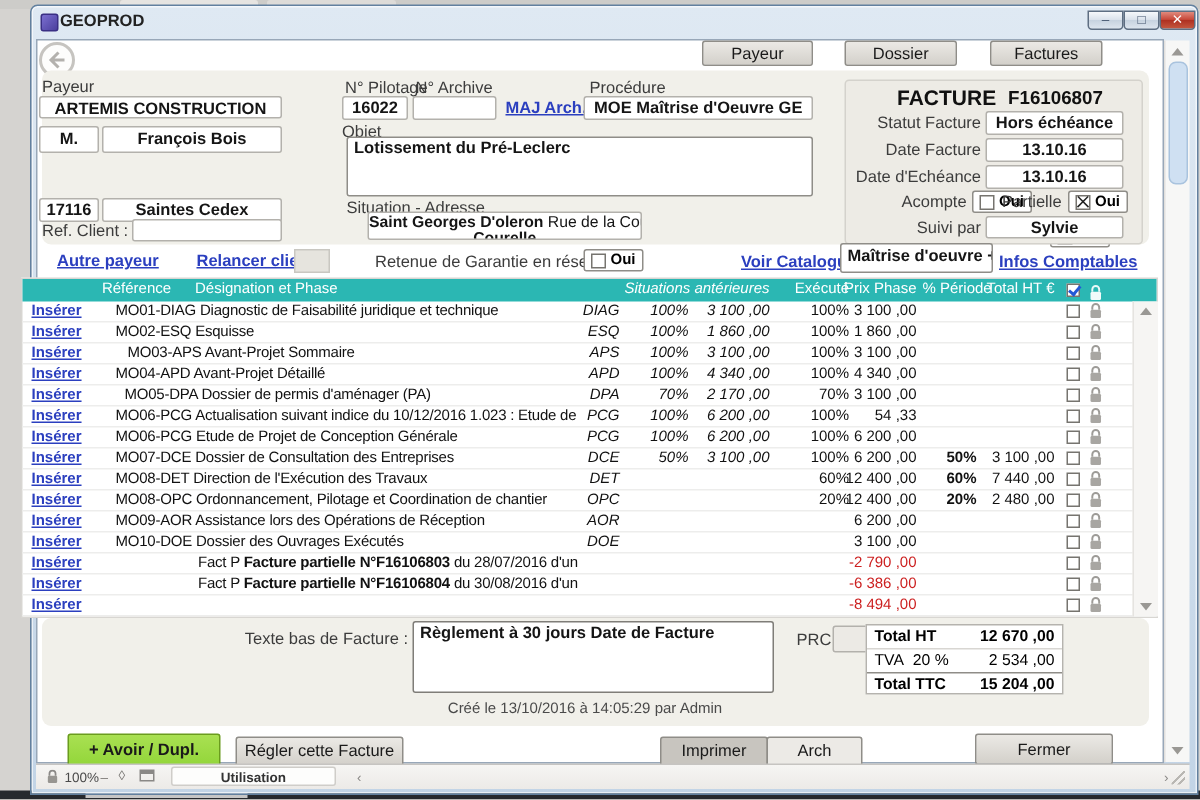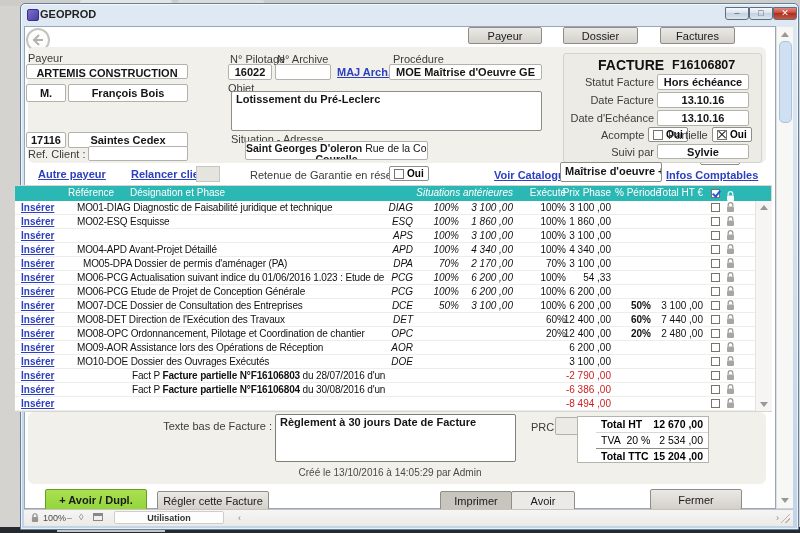--- a/index.html
+++ b/index.html
@@ -61,21 +61,21 @@
   .cbx{position:absolute;left:696px;top:2px;width:9px;height:9px;border:1px solid #76746f;background:#fff;box-sizing:border-box;}
   .cbx.checked::after{content:"";position:absolute;left:1.5px;top:-1px;width:3px;height:6px;
     border-right:2px solid #2257d6;border-bottom:2px solid #2257d6;transform:rotate(40deg);}
   .rowlock{position:absolute;left:711px;top:1px;}
   .scrollstrip{position:absolute;left:740px;top:15px;width:16px;height:210px;background:#f6f5f3;border-left:1px solid #e5e3e0;}
   .tri{width:0;height:0;position:absolute;left:4px;}
   .tri.up{top:4px;border-left:4px solid transparent;border-right:4px solid transparent;border-bottom:5px solid #9a9894;}
   .tri.down{bottom:4px;border-left:4px solid transparent;border-right:4px solid transparent;border-top:5px solid #9a9894;}
   
   .totbox{position:absolute;left:577px;top:416px;width:132px;height:47px;background:#fff;border:1px solid #b5b3ae;
-    box-sizing:border-box;font-size:10.5px;padding-left:18px;}
+    box-sizing:border-box;font-size:10.5px;}
   .totrow{display:flex;height:15px;line-height:15px;padding:0 5px;}
   .totrow.b{font-weight:bold;}
   .totrow .tl{flex:0 0 52px;} .totrow .tr{flex:1;text-align:right;}
   
   .vscroll{position:absolute;left:776px;top:27px;width:16px;height:481px;background:#f7f7f6;border-left:1px solid #e2e0dd;}
   .vthumb{position:absolute;left:2px;top:14px;width:11px;height:80px;background:#cfe0f2;border:1px solid #a9c3de;border-radius:5px;}
   
   .statusbar{position:absolute;left:24px;top:509px;width:769px;height:17px;background:linear-gradient(#f6f5f3,#eceae7);
     border-top:1px solid #c6c4c1;box-sizing:border-box;font-size:9px;color:#4a4a4a;}
   .sb-item{position:absolute;top:2px;white-space:nowrap;}
@@ -234,20 +234,21 @@
       <span class="cbx"></span>
       <span class="rowlock">
         <svg width="9" height="11" viewBox="0 0 9 11">
               <path d="M2.2 4.5 V3 a2.3 2.3 0 0 1 4.6 0 V4.5" fill="none" stroke="#9d9b97" stroke-width="1.3"></path>
               <rect x="1" y="4.5" width="7" height="5.5" rx="1" fill="#a8a6a2"></rect>
             </svg>
       </span>
     </div>
         <div class="trow">
       <a class="c-ins">Insérer</a>
+      <div class="c-des" style="padding-left: 8px;"><span class="d1">MO03-APS Avant-Projet Sommaire</span><b class="d2"></b><span class="d3"></span></div>
       <div class="c-phase">APS</div>
       <div class="c-sapct">100%</div>
       <div class="c-saamt">3 100 ,00</div>
       <div class="c-expct">100%</div>
       <div class="c-prix">3 100 ,00</div>
       <div class="c-perpct"></div>
       <div class="c-total"></div>
       <span class="cbx"></span>
       <span class="rowlock">
         <svg width="9" height="11" viewBox="0 0 9 11">
@@ -287,21 +288,21 @@
       <span class="cbx"></span>
       <span class="rowlock">
         <svg width="9" height="11" viewBox="0 0 9 11">
               <path d="M2.2 4.5 V3 a2.3 2.3 0 0 1 4.6 0 V4.5" fill="none" stroke="#9d9b97" stroke-width="1.3"></path>
               <rect x="1" y="4.5" width="7" height="5.5" rx="1" fill="#a8a6a2"></rect>
             </svg>
       </span>
     </div>
         <div class="trow">
       <a class="c-ins">Insérer</a>
-      <div class="c-des"><span class="d1">MO06-PCG Actualisation suivant indice du 01/06/2016 1.023 : Etude de</span><b class="d2"></b><span class="d3"></span></div>
+      <div class="c-des"><span class="d1">MO06-PCG Actualisation suivant indice du 10/12/2016 1.023 : Etude de</span><b class="d2"></b><span class="d3"></span></div>
       <div class="c-phase">PCG</div>
       <div class="c-sapct">100%</div>
       <div class="c-saamt">6 200 ,00</div>
       <div class="c-expct">100%</div>
       <div class="c-prix">54 ,33</div>
       <div class="c-perpct"></div>
       <div class="c-total"></div>
       <span class="cbx"></span>
       <span class="rowlock">
         <svg width="9" height="11" viewBox="0 0 9 11">
@@ -497,21 +498,21 @@
     <div class="totrow b" style="border-top:1px solid #8f8d88;">
       <span class="tl">Total TTC</span>
       <span class="tr">15 204 ,00</span>
     </div>
   </div>
 
   <div class="btn" style="left:157px;top:491px;width:112px;height:20px;line-height:19px;">Régler cette Facture</div>
   <div class="btn" style="left:45px;top:489px;width:102px;height:22px;line-height:21px;font-weight:bold;
               background:linear-gradient(#a9e052,var(--accent-green,#93d63a));border-color:#6a9c1e;">+ Avoir / Dupl.</div>
   <div class="btn" style="left:440px;top:491px;width:72px;height:20px;line-height:19px;background:#c8c5bf;">Imprimer</div>
-  <div class="btn" style="left:511px;top:491px;width:64px;height:20px;line-height:19px;background:#eceae6;">Avoir</div>
+  <div class="btn" style="left:511px;top:491px;width:64px;height:20px;line-height:19px;background:#eceae6;">Arch</div>
   <div class="btn" style="left:650px;top:489px;width:92px;height:21px;line-height:20px;">Fermer</div>
 
   <div class="vscroll">
     <span class="tri up" style="left:4px;top:5px;"></span>
     <span class="tri down" style="left:4px;bottom:5px;"></span>
     <div class="vthumb"></div>
   </div>
 
   <div class="statusbar">
     <span class="sb-item" style="left:7px;top:3px;">

